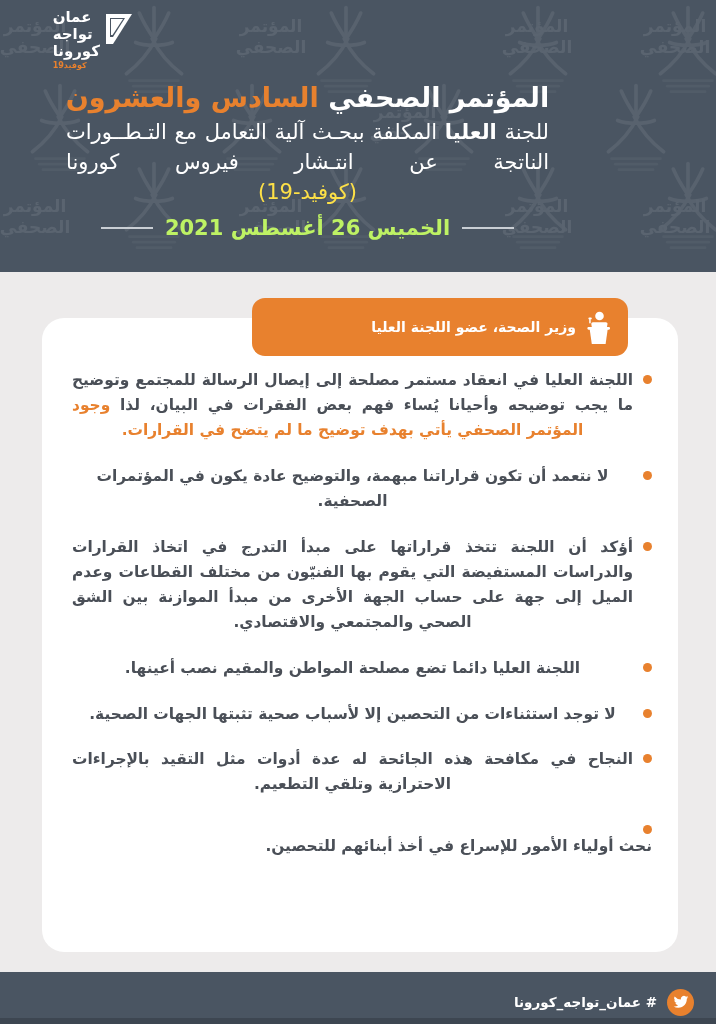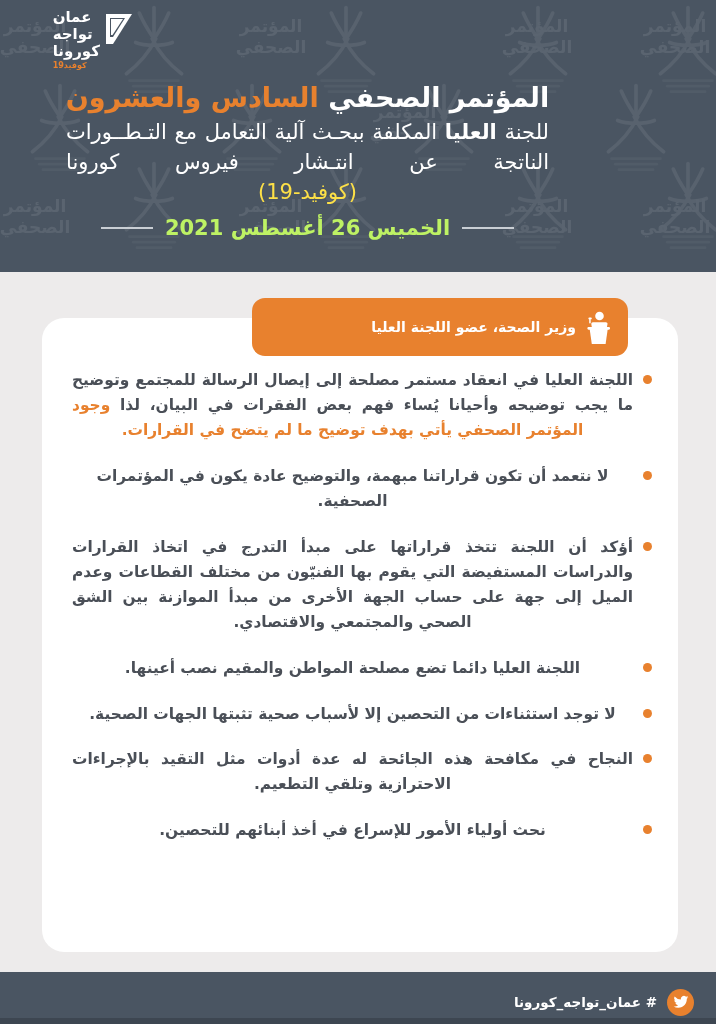--- a/index.html
+++ b/index.html
@@ -142,21 +142,21 @@
   .bullets{
     position:absolute;left:42px;top:368px;
     width:636px;
     padding:0 26px 0 30px;
     z-index:7;
   }
   .bullet{
     display:flex;flex-direction:row;align-items:flex-start;
     margin-bottom:21px;
   }
-  .bullet:last-child{margin-bottom:0;}
+  .bullet:last-child{margin-bottom:0;flex-direction:column;}
   .dot{
     flex:0 0 auto;
     width:9px;height:9px;border-radius:50%;
     background:#e8812e;
     margin-top:7px;margin-left:10px;
   }
   .btxt{
     flex:1 1 auto;
     font-size:15.4px;
     line-height:1.62;

